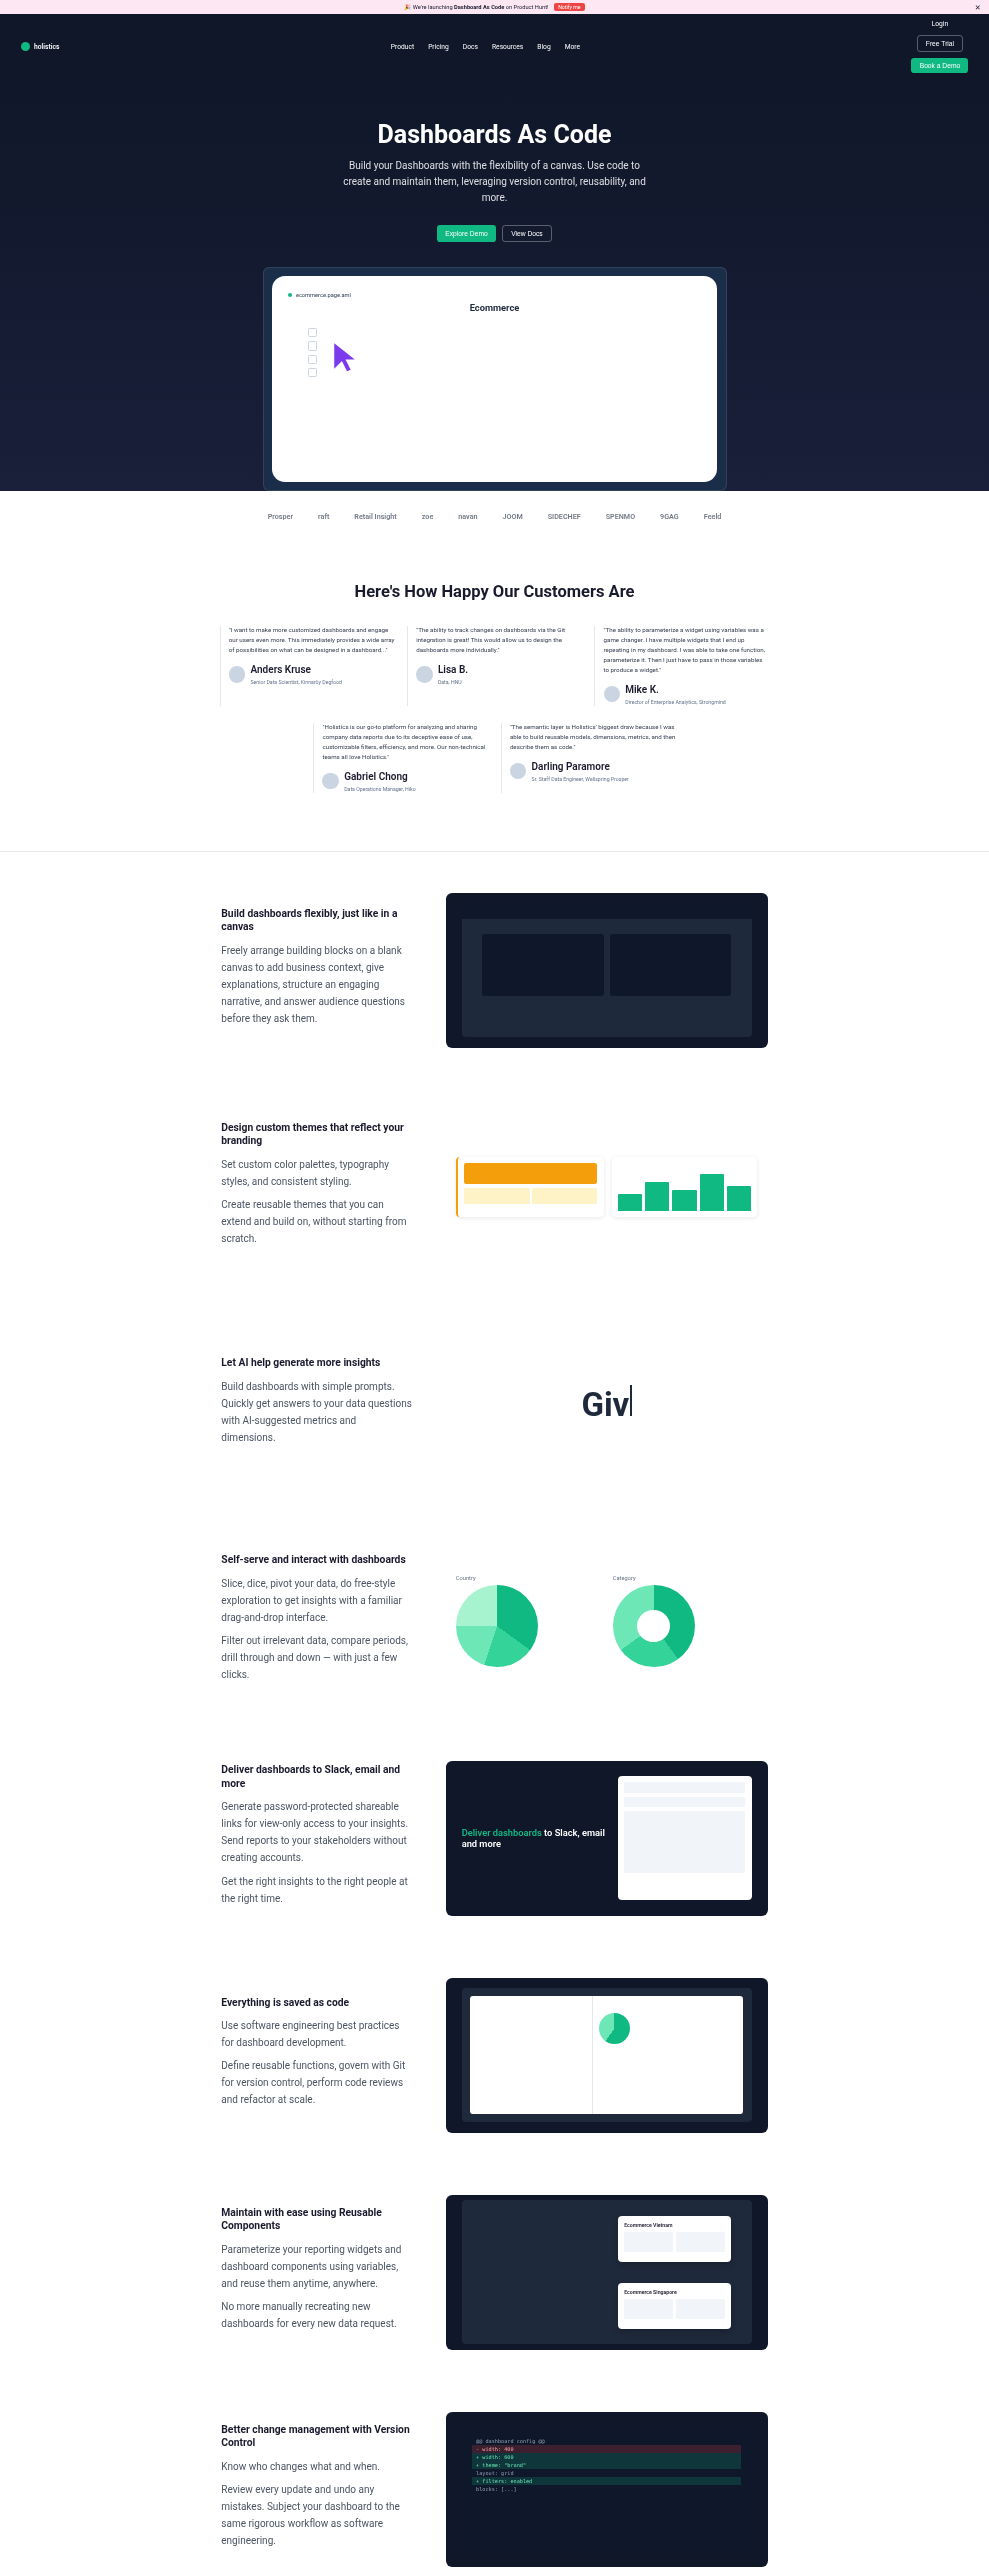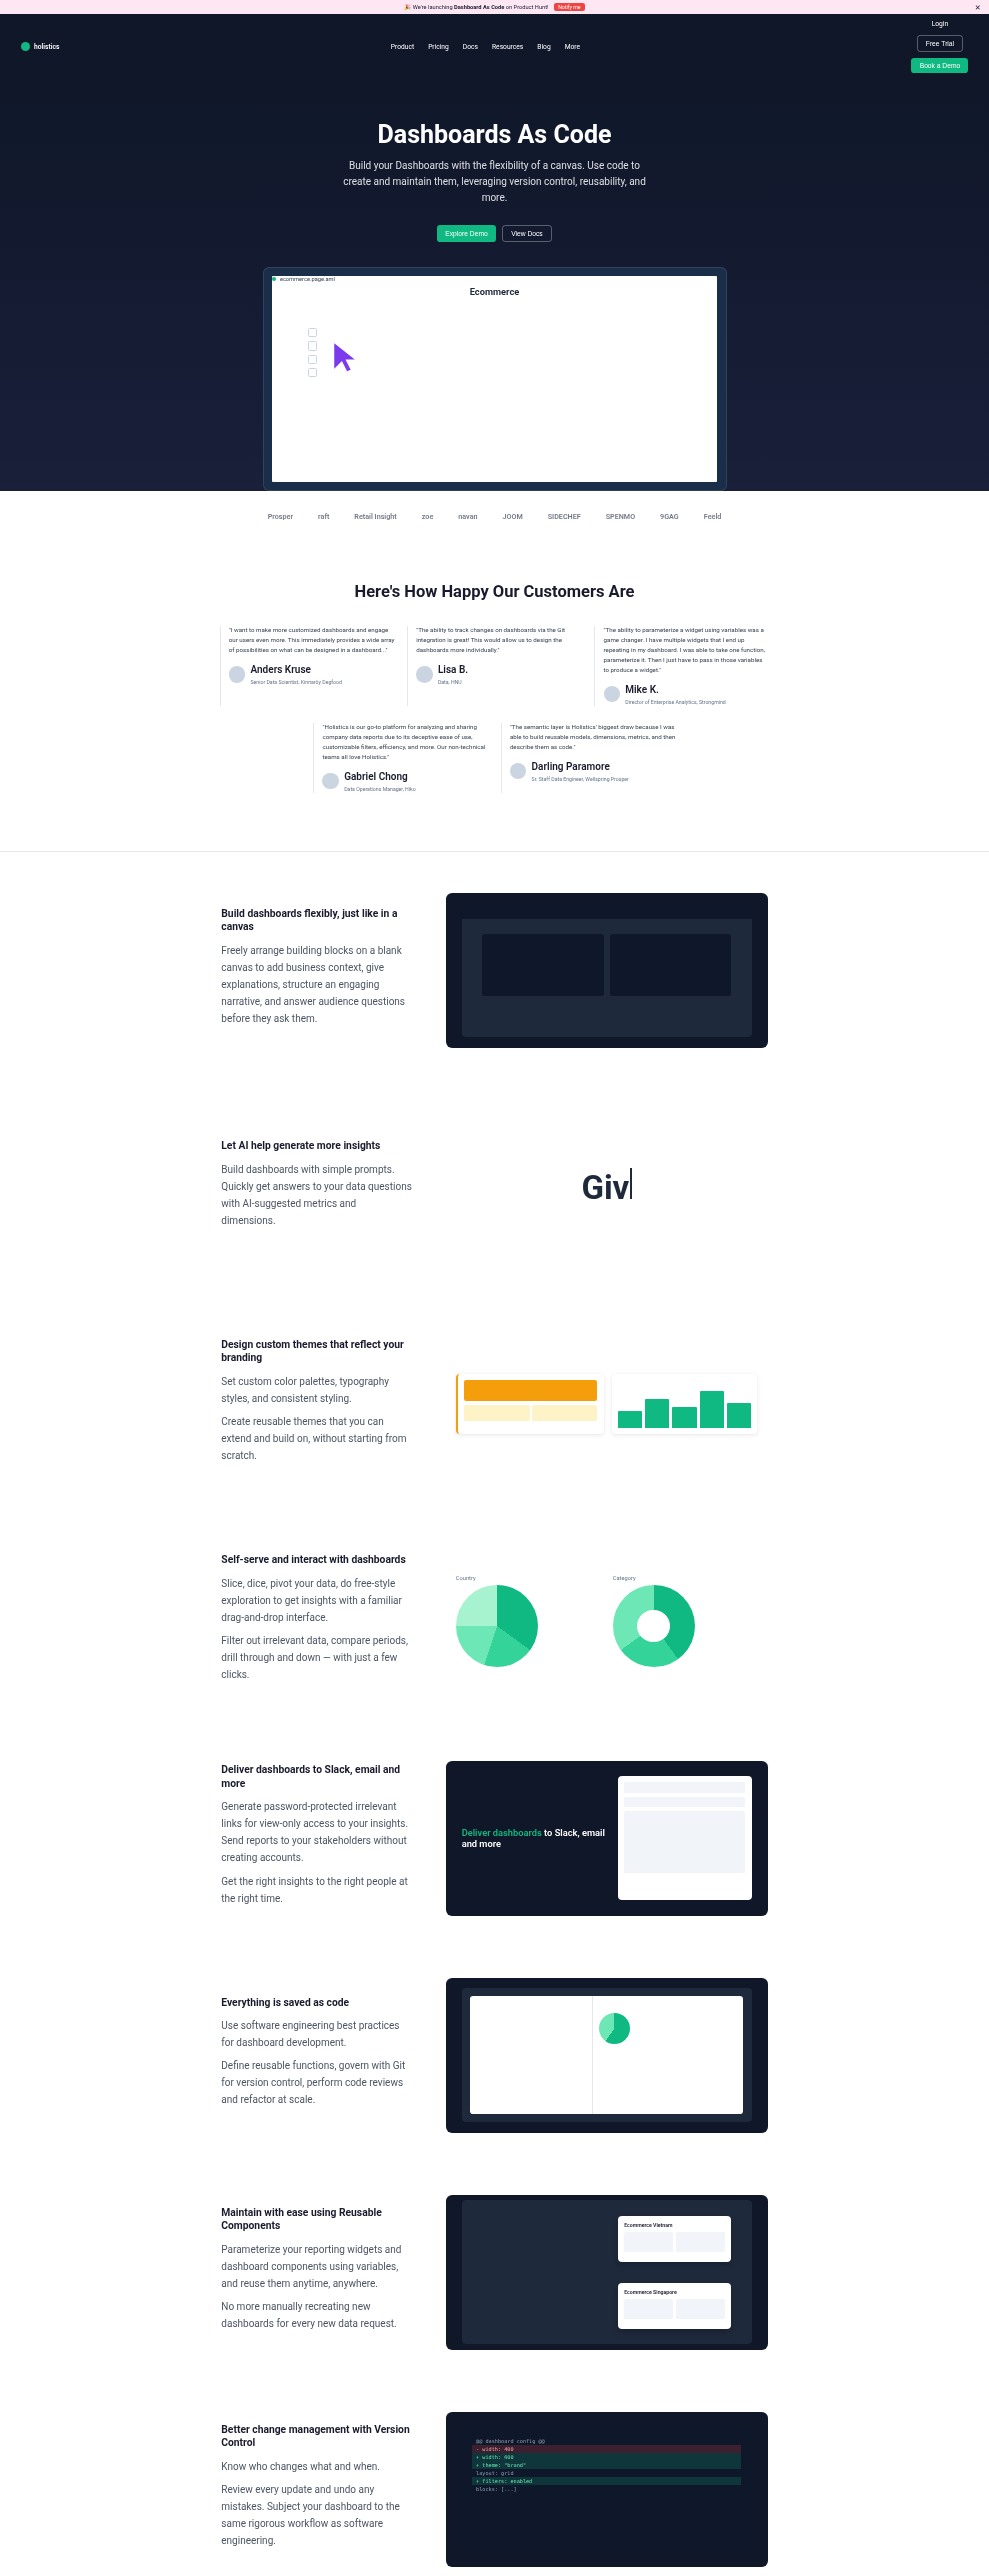--- a/index.html
+++ b/index.html
@@ -18,21 +18,21 @@
 .btn { padding: 4.1px 8.2px; border-radius: 3.1px; font-size: 6.7px; cursor: pointer; border: none; }
 .btn-outline { border: 0.5px solid rgba(255,255,255,0.3); background: transparent; color: #fff; }
 .btn-primary { background: #10b981; color: #fff; }
 .btn-secondary { border: 0.5px solid rgba(255,255,255,0.3); background: transparent; color: #fff; }
 
 .hero { background: linear-gradient(180deg, #0f1729 0%, #1a1f3a 100%); color: #fff; padding: 41px 10.3px 0; text-align: center; position: relative; overflow: hidden; }
 .hero h1 { font-size: 25px; font-weight: 700; margin-bottom: 8.2px; }
 .hero p { font-size: 10px; max-width: 319px; margin: 0 auto 19px; opacity: 0.85; line-height: 1.6; }
 .hero .hero-buttons { display: flex; gap: 6.2px; justify-content: center; margin-bottom: 25px; }
 .hero-image { background: #1a2e4a; border: 0.5px solid rgba(255,255,255,0.1); border-radius: 6.2px; max-width: 464px; margin: 0 auto; padding: 8.2px; position: relative; }
-.hero-image-inner { background: #fff; border-radius: 1px; height: 206px; padding: 0; position: relative; }
+.hero-image-inner { background: #fff; border-radius: 13px; height: 206px; padding: 16px; position: relative; }
 .hero-image-header { display: flex; align-items: center; gap: 4.1px; font-size: 5.7px; color: #334155; margin-bottom: 4.1px; }
 .hero-image-title { font-size: 9.3px; font-weight: 700; color: #1e293b; margin-bottom: 6.2px; }
 
 .gray-band { background: #e5e7eb; height: 41px; margin-top: -41px; }
 
 .logos { padding: 20.6px 10.3px; display: flex; justify-content: center; align-items: center; gap: 25px; flex-wrap: wrap; }
 .logo-item { font-size: 7.2px; font-weight: 600; color: #374151; opacity: 0.7; }
 
 .section { padding: 41px 10.3px; }
 .section-title { font-size: 16.5px; font-weight: 700; text-align: center; margin-bottom: 25px; }
@@ -243,30 +243,20 @@
         <div class="canvas-blocks">
           <div class="canvas-block"></div>
           <div class="canvas-block"></div>
         </div>
       </div>
     </div>
   </div>
 
   <div class="feature-row">
     <div class="feature-text">
-      <h3>Let AI help generate more insights</h3>
-      <p>Build dashboards with simple prompts. Quickly get answers to your data questions with AI-suggested metrics and dimensions.</p>
-    </div>
-    <div class="feature-image white">
-      <div><span class="ai-text">Giv</span><span class="ai-cursor"></span></div>
-    </div>
-  </div>
-
-  <div class="feature-row">
-    <div class="feature-text">
       <h3>Design custom themes that reflect your branding</h3>
       <p>Set custom color palettes, typography styles, and consistent styling.</p>
       <p>Create reusable themes that you can extend and build on, without starting from scratch.</p>
     </div>
     <div class="feature-image white">
       <div class="theme-preview">
         <div class="theme-card orange">
           <div style="height:20.6px;background:#f59e0b;border-radius:2.1px;margin-bottom:4.1px"></div>
           <div style="display:flex;gap:2.1px">
               <div style="flex:1;height:15.5px;background:#fef3c7;border-radius:1.5px"></div>
@@ -281,20 +271,30 @@
             <div class="theme-bar" style="height:90%"></div>
             <div class="theme-bar" style="height:60%"></div>
           </div>
         </div>
       </div>
     </div>
   </div>
 
   <div class="feature-row">
     <div class="feature-text">
+      <h3>Let AI help generate more insights</h3>
+      <p>Build dashboards with simple prompts. Quickly get answers to your data questions with AI-suggested metrics and dimensions.</p>
+    </div>
+    <div class="feature-image white">
+      <div><span class="ai-text">Giv</span><span class="ai-cursor"></span></div>
+    </div>
+  </div>
+
+  <div class="feature-row">
+    <div class="feature-text">
       <h3>Self-serve and interact with dashboards</h3>
       <p>Slice, dice, pivot your data, do free-style exploration to get insights with a familiar drag-and-drop interface.</p>
       <p>Filter out irrelevant data, compare periods, drill through and down — with just a few clicks.</p>
     </div>
     <div class="feature-image white">
       <div class="interact-preview">
         <div class="chart-box">
           <div class="chart-box-title">Country</div>
           <div class="pie-chart"></div>
         </div>
@@ -302,21 +302,21 @@
           <div class="chart-box-title">Category</div>
           <div class="donut-chart"></div>
         </div>
       </div>
     </div>
   </div>
 
   <div class="feature-row">
     <div class="feature-text">
       <h3>Deliver dashboards to Slack, email and more</h3>
-      <p>Generate password-protected irrelevant links for view-only access to your insights. Send reports to your stakeholders without creating accounts.</p>
+      <p>Generate password-protected shareable links for view-only access to your insights. Send reports to your stakeholders without creating accounts.</p>
       <p>Get the right insights to the right people at the right time.</p>
     </div>
     <div class="feature-image dark">
       <div class="deliver-preview">
         <div class="deliver-text">
           <span style="color:#10b981">Deliver dashboards</span><span> to Slack, email and more</span>
         </div>
         <div class="deliver-card">
           <div style="height:10.3px;background:#f1f5f9;border-radius:1.5px;margin-bottom:4.1px"></div>
           <div style="height:10.3px;background:#f1f5f9;border-radius:1.5px;margin-bottom:4.1px"></div>

